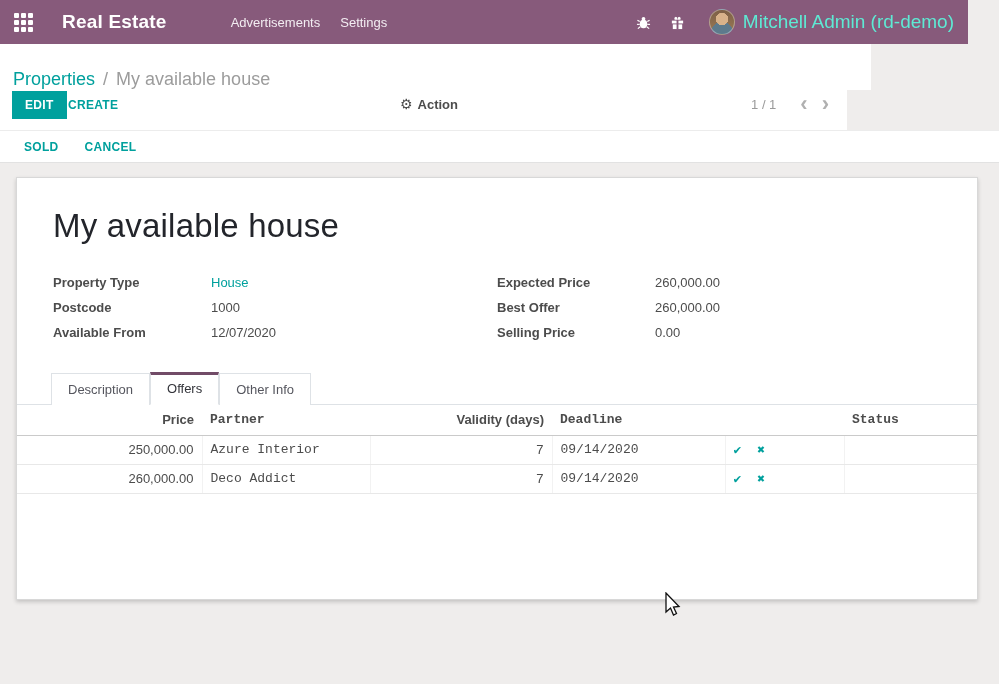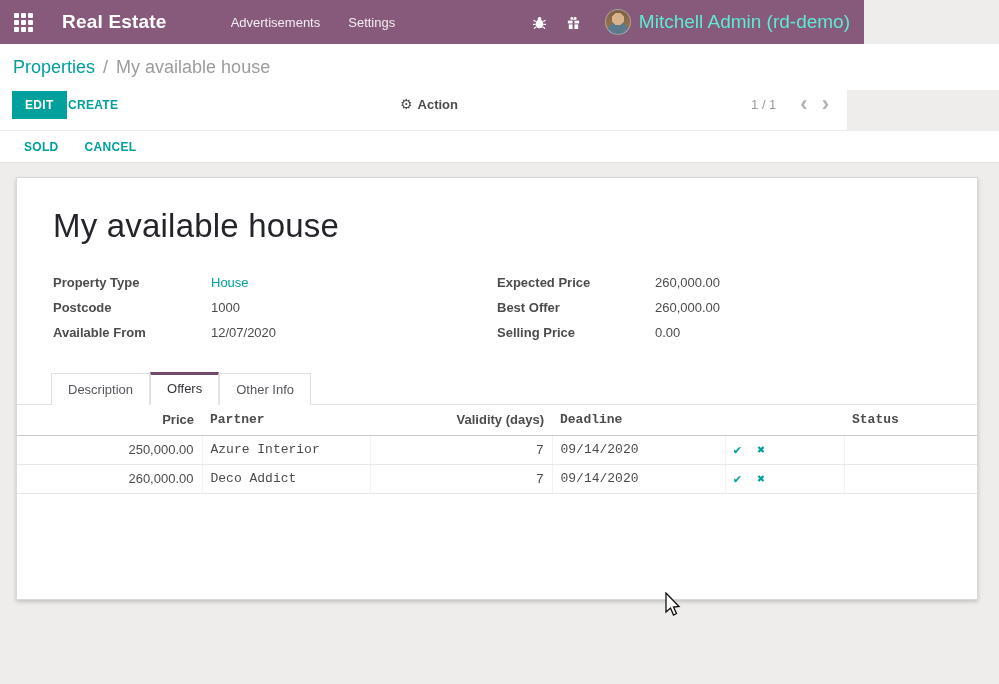--- a/index.html
+++ b/index.html
@@ -7,47 +7,47 @@
   body {
     font-family:"Liberation Sans", sans-serif;
     background:#efedec;
     position:relative;
     overflow:hidden;
     color:#4c4c4c;
   }
 
   
   .navbar {
-    position:absolute; top:0; left:0; width:864px; height:44px;
+    position:absolute; top:0; left:0; width:968px; height:44px;
     background:#875A7B; display:flex; align-items:center;
     color:#fff;
   }
   .apps-btn { width:46px; height:44px; display:flex; align-items:center; justify-content:center; cursor:pointer; }
   .grid-icon { display:grid; grid-template-columns:repeat(3,5px); grid-template-rows:repeat(3,5px); gap:2px; }
   .grid-icon span { background:#fff; width:5px; height:5px; border-radius:1px; }
   .brand { font-size:19px; font-weight:bold; margin-left:16px; letter-spacing:.2px; }
-  .nav-menus { display:flex; margin-left:54px; gap:8px; }
+  .nav-menus { display:flex; margin-left:54px; gap:0; }
   .nav-menu-item { font-size:13px; color:#f3edf2; padding:6px 10px; cursor:pointer; }
   .nav-right { margin-left:auto; display:flex; align-items:center; padding-right:14px; }
   .nav-icon { width:34px; text-align:center; cursor:pointer; }
   .nav-icon svg { vertical-align:middle; }
   .avatar {
     width:26px; height:26px; border-radius:50%; margin:0 8px 0 14px;
     background:
       radial-gradient(circle at 50% 38%, #d8b28a 0 32%, transparent 33%),
       radial-gradient(circle at 50% 95%, #5d7a8c 0 42%, transparent 43%),
       linear-gradient(#7d5f45, #9b7b57);
     border:1px solid rgba(255,255,255,.35);
   }
   .username { font-size:19px; color:#5eead4; }
 
   
   .breadcrumb-bar {
-    position:absolute; top:44px; left:0; width:999px; height:46px;
-    background:#fff; display:flex; align-items:center; padding-left:13px;
+    position:absolute; top:44px; left:0; width:871px; height:46px;
+    background:#fff; display:flex; align-items:flex-end; padding-left:13px;
     font-size:18px;
   }
   .crumb-link { color:#00A09D; cursor:pointer; }
   .crumb-sep { color:#9c9c9c; margin:0 8px; }
   .crumb-current { color:#9c9c9c; }
 
   
   .control-bar {
     position:absolute; top:90px; left:0; width:847px; height:40px;
     background:#fff;

